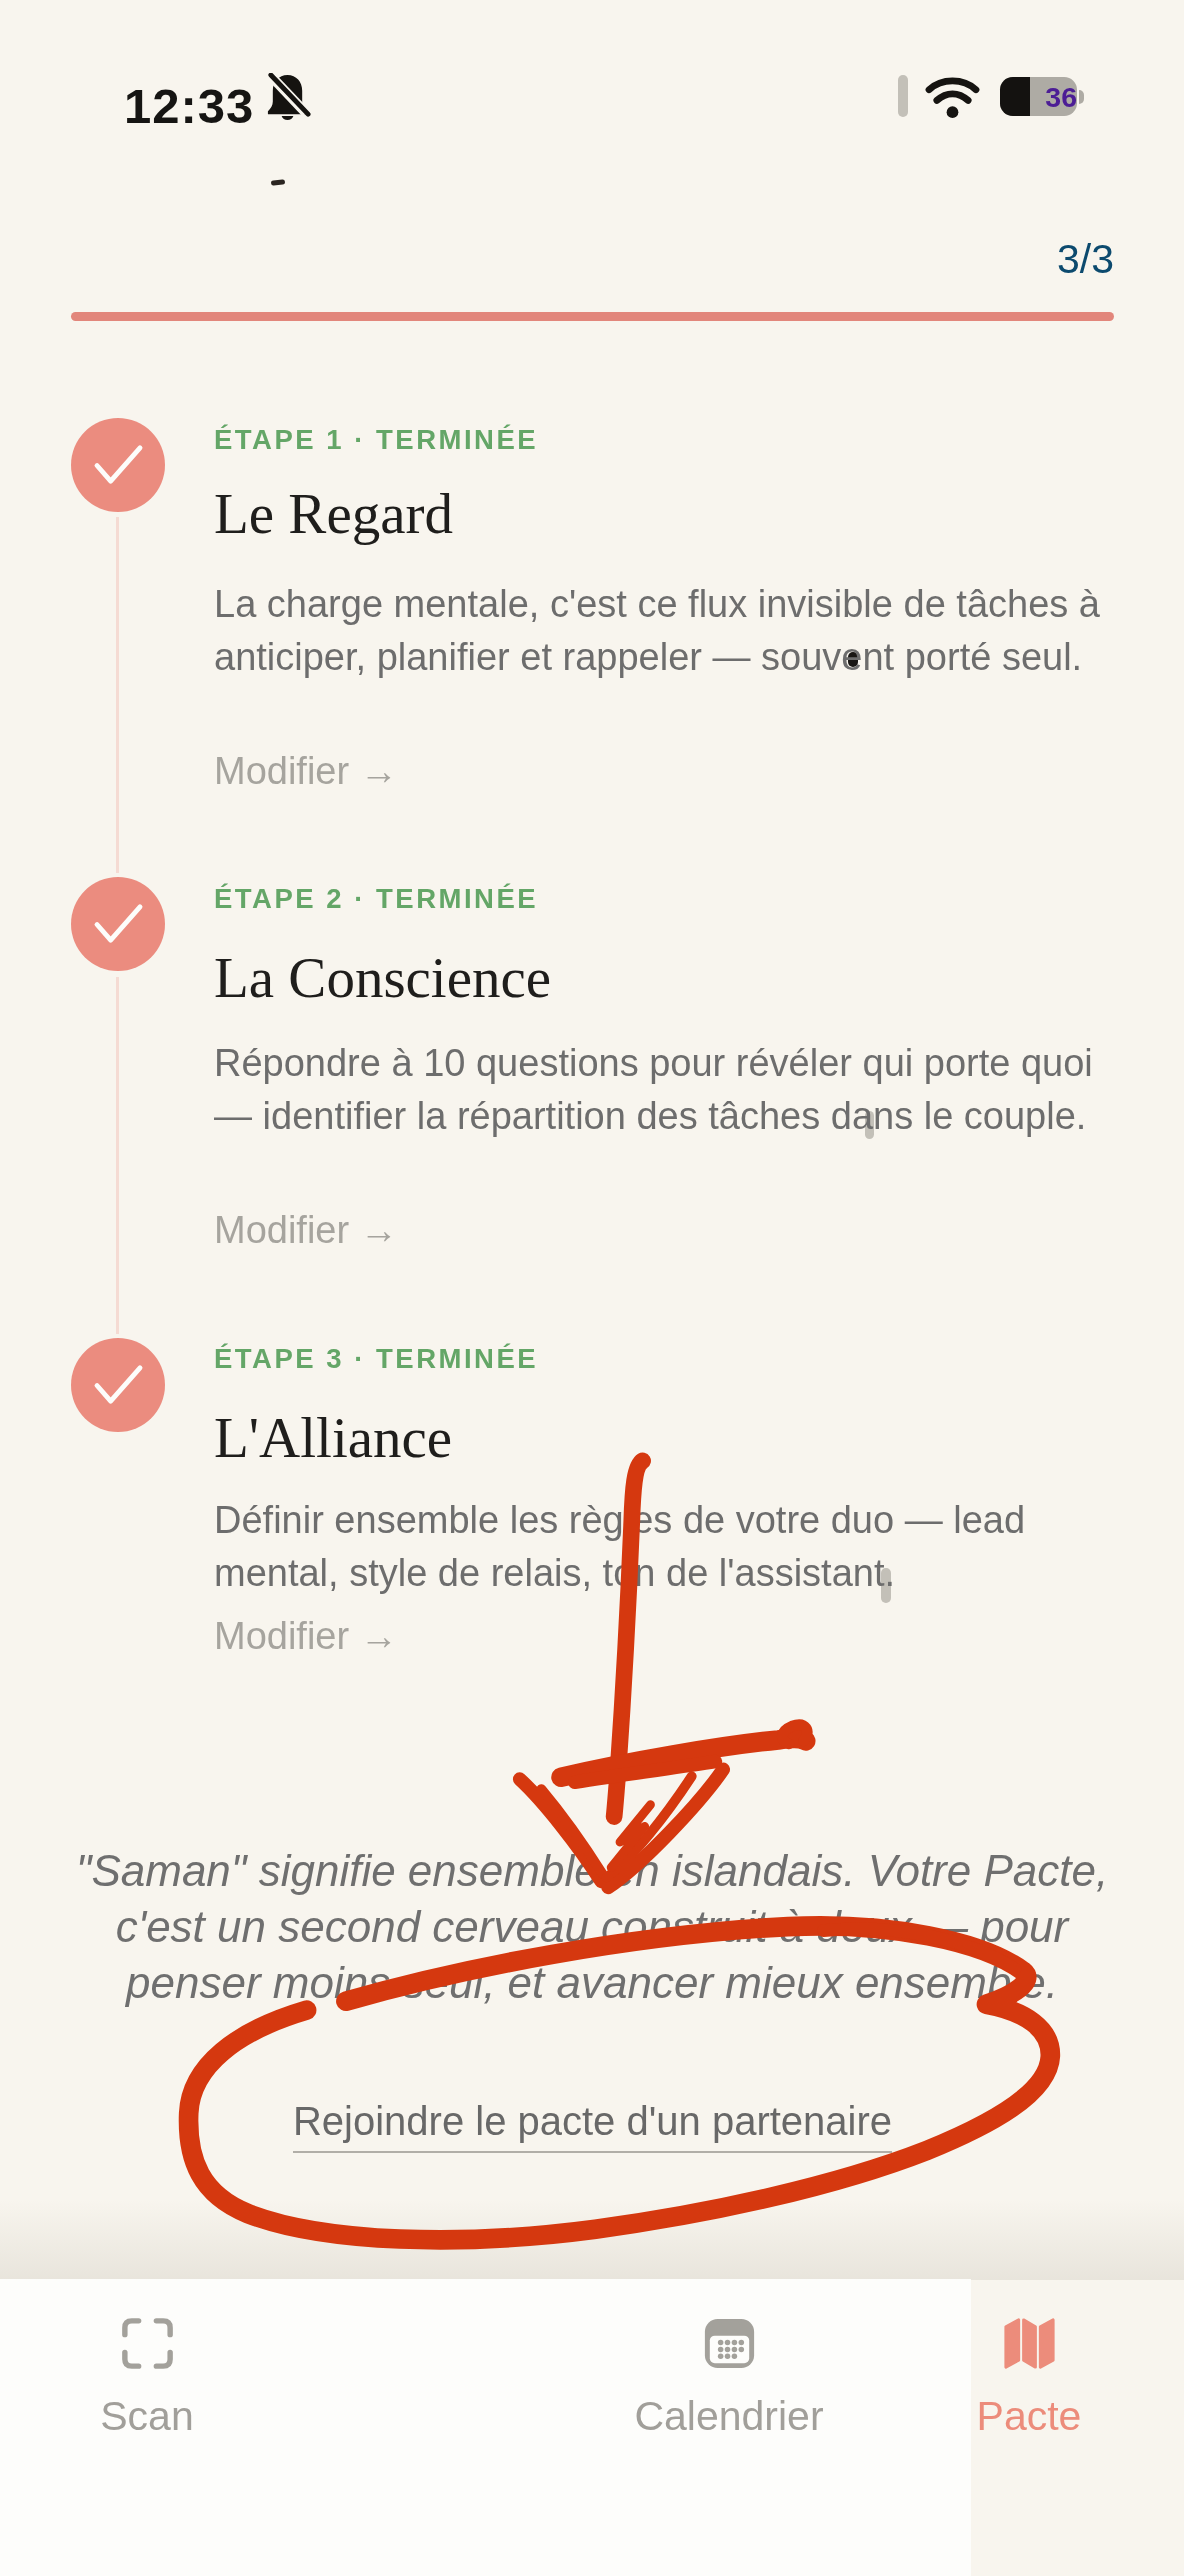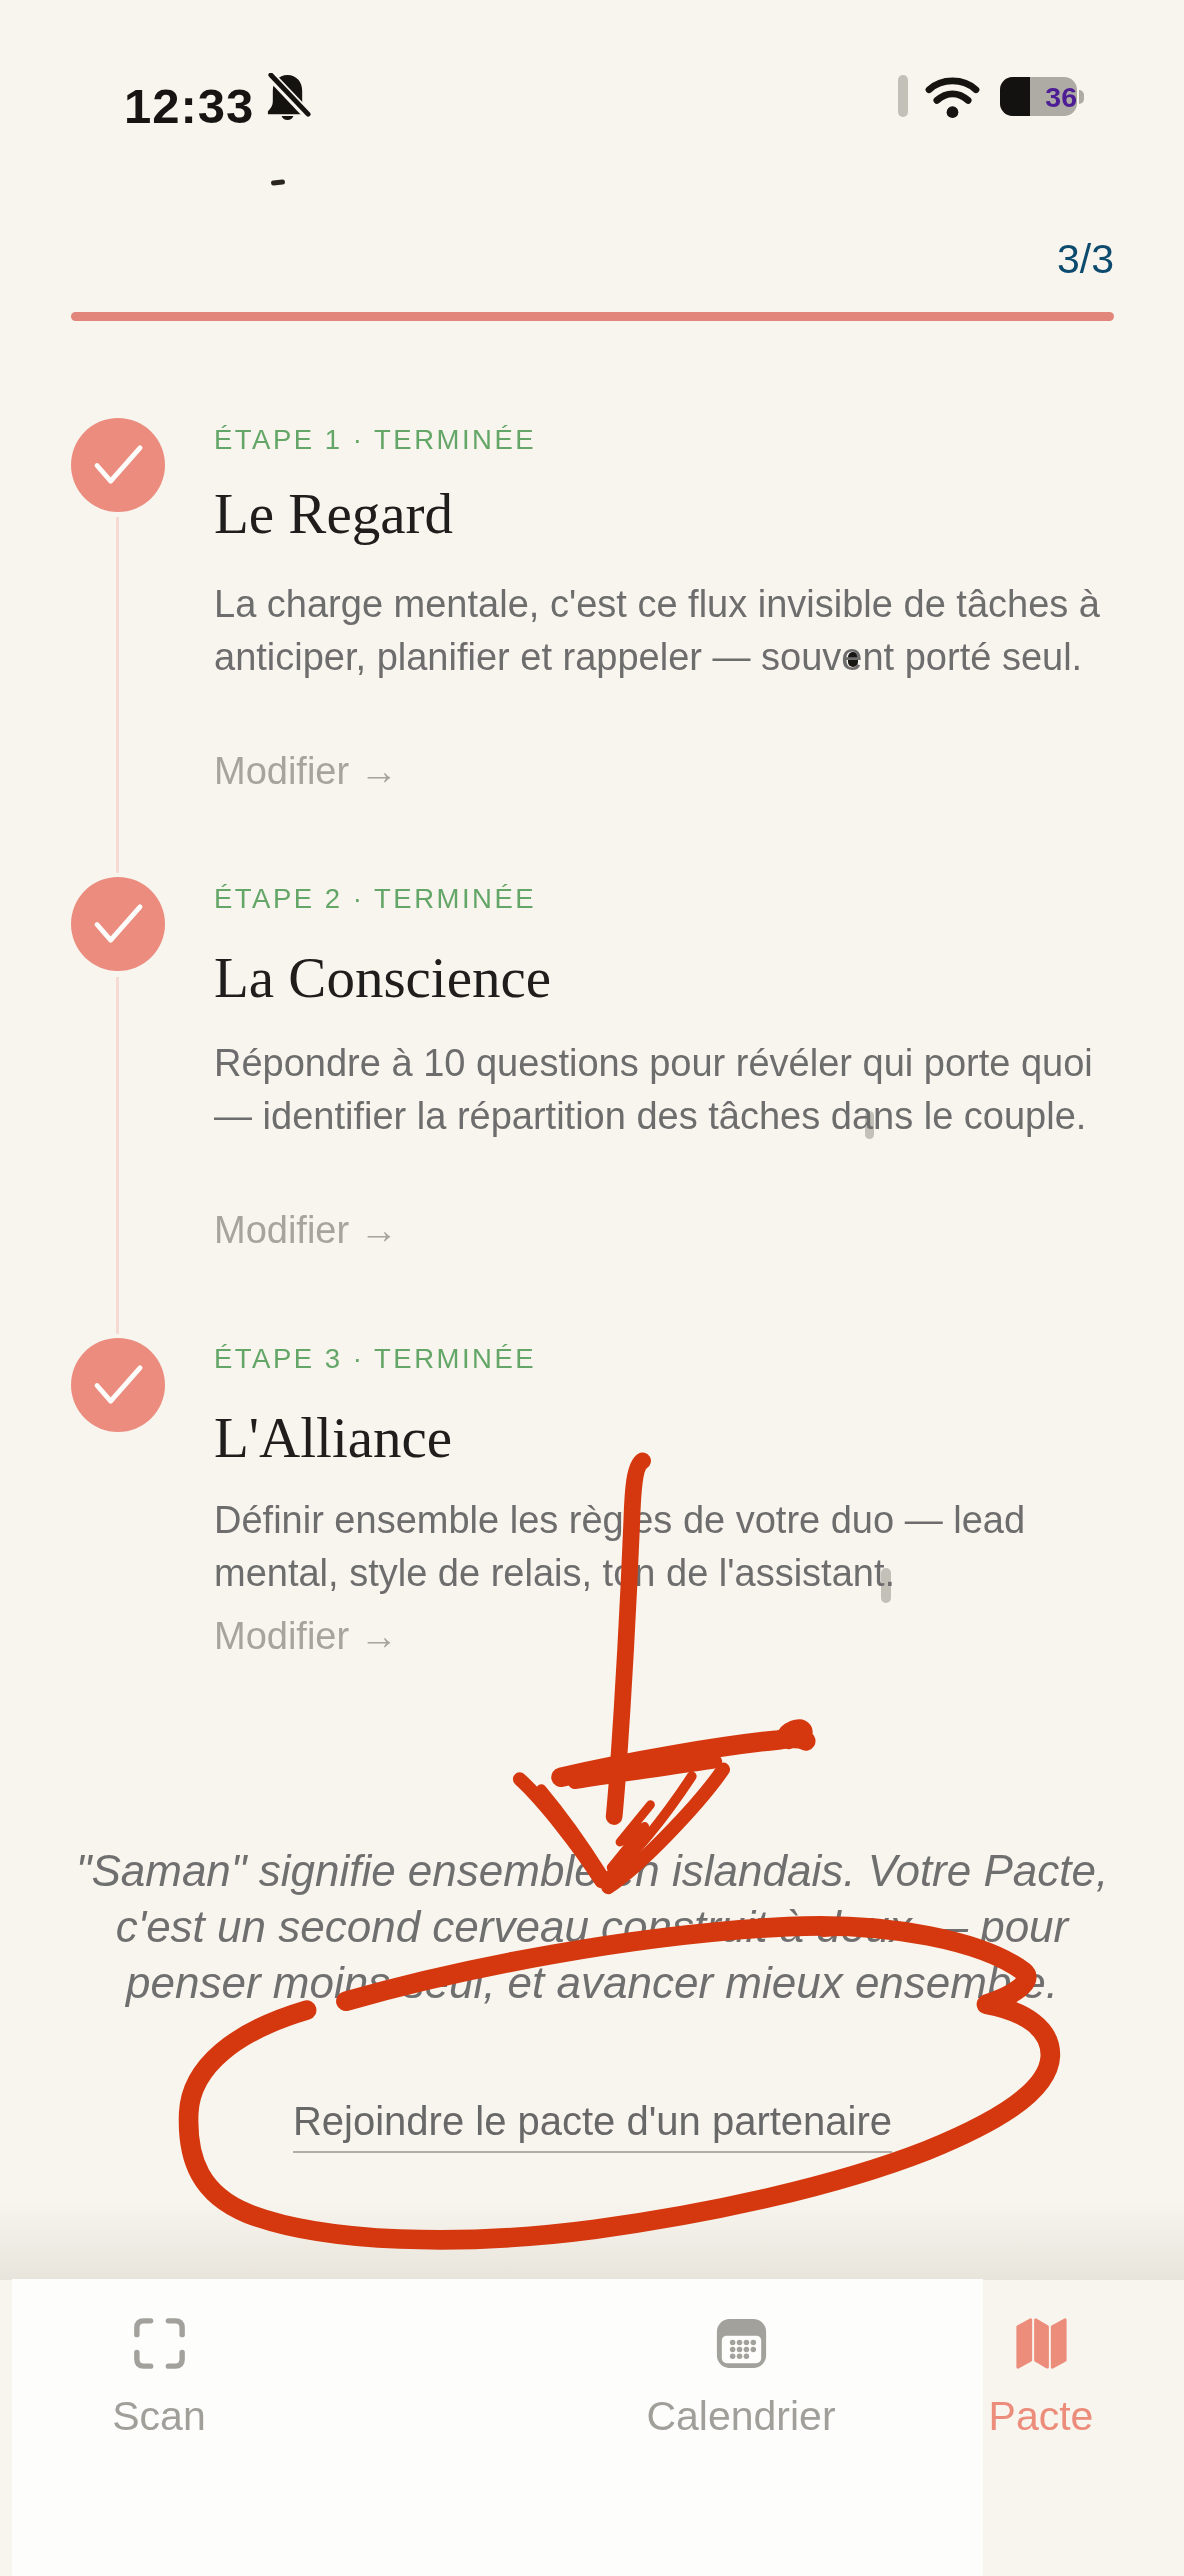--- a/index.html
+++ b/index.html
@@ -26,35 +26,35 @@
   
   .counter{position:absolute;right:71px;top:236px;font-size:41px;color:#0c4a6e;font-weight:400;}
   .pbar{position:absolute;left:71px;top:312px;width:1043px;height:8.8px;border-radius:4.9px;background:#E2867B;}
   
   .connector{position:absolute;left:116px;width:2.9px;background:#F5DBD3;}
   .c1{top:517px;height:356px;}
   .c2{top:977px;height:357px;}
   .check-circle{position:absolute;left:71px;width:94px;height:94px;border-radius:50%;background:#EB8C7F;}
   .check-circle svg{position:absolute;left:21.6px;top:25.5px;}
   .s1{top:418px;} .s2{top:877px;} .s3{top:1338px;}
-  .step-label{position:absolute;left:214px;font-size:27.5px;font-weight:400;letter-spacing:2.5px;color:#64A667;}
+  .step-label{position:absolute;left:214px;font-size:27.5px;font-weight:700;letter-spacing:2.5px;color:#64A667;}
   .l1{top:424px;} .l2{top:883px;} .l3{top:1343px;}
   .step-title{position:absolute;left:214px;font-family:"Liberation Serif",serif;font-weight:400;font-size:57px;color:#1F1E1C;line-height:1;}
   .t1{top:485px;} .t2{top:949px;} .t3{top:1409px;}
   .step-body{position:absolute;left:214px;width:902px;font-size:38px;line-height:53px;color:#6D6D6D;}
   .b1{top:578px;} .b2{top:1037px;} .b3{top:1494px;}
   .modifier{position:absolute;left:214px;font-size:38px;color:#A6A49E;}
   .m1{top:750px;} .m2{top:1209px;} .m3{top:1615px;}
   
   .quote{position:absolute;left:32px;top:1843px;width:1120px;text-align:center;font-style:italic;font-size:44px;line-height:56px;color:#6F6F6F;}
   .join{position:absolute;left:0;top:2099px;width:1185px;text-align:center;}
   .join span{display:inline-block;font-size:40px;color:#686868;border-bottom:2px solid #B1AEA7;padding-bottom:6.9px;}
   
   .tab-shadow{position:absolute;left:0;top:2199px;width:1185px;height:81px;background:linear-gradient(to bottom,rgba(74,64,40,0),rgba(74,64,40,0.09));}
-  .tabbar{position:absolute;left:12px;top:2279px;width:971px;height:297px;background:#FDFDFB;}
+  .tabbar{position:absolute;left:0;top:2279px;width:971px;height:297px;background:#FDFDFB;}
   .tab{position:absolute;top:29.5px;width:226px;text-align:center;}
   .tab .ic{height:69px;display:flex;align-items:center;justify-content:center;}
   .tab .lb{margin-top:15.7px;font-size:41px;color:#A19F9A;}
   .tab.active .lb{color:#EC8C7B;}
   .tabx1{left:34px;} .tabx2{left:305px;} .tabx3{left:616px;} .tabx4{left:916px;}
   
   .annotation{position:absolute;left:0;top:0;width:1185px;height:2576px;pointer-events:none;z-index:40;}
 </style>
 </head>
 <body>

